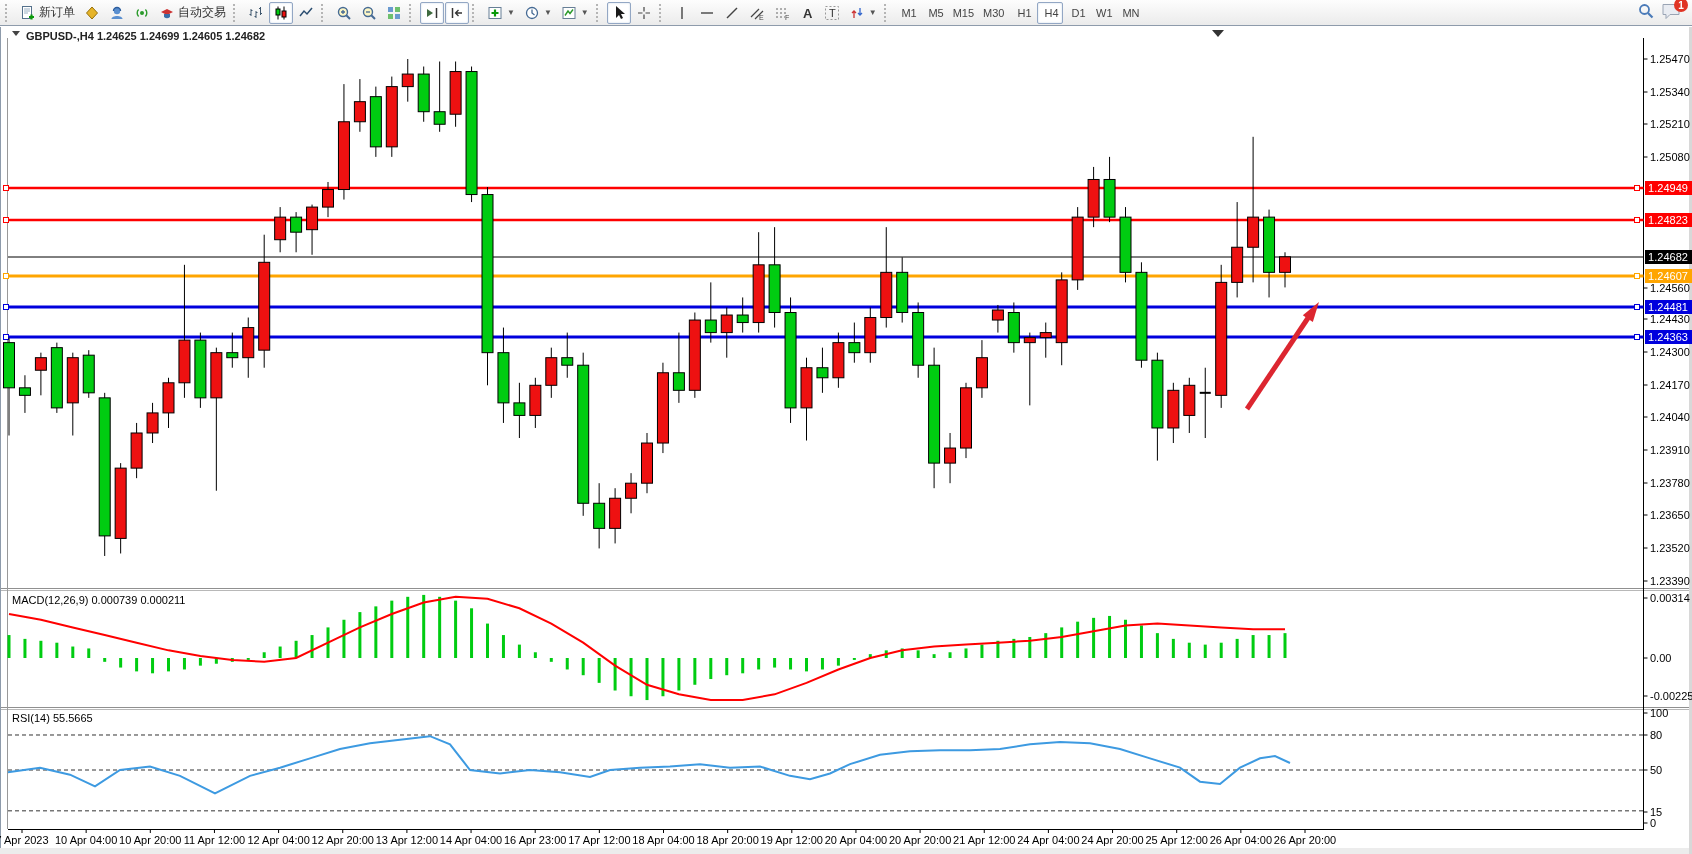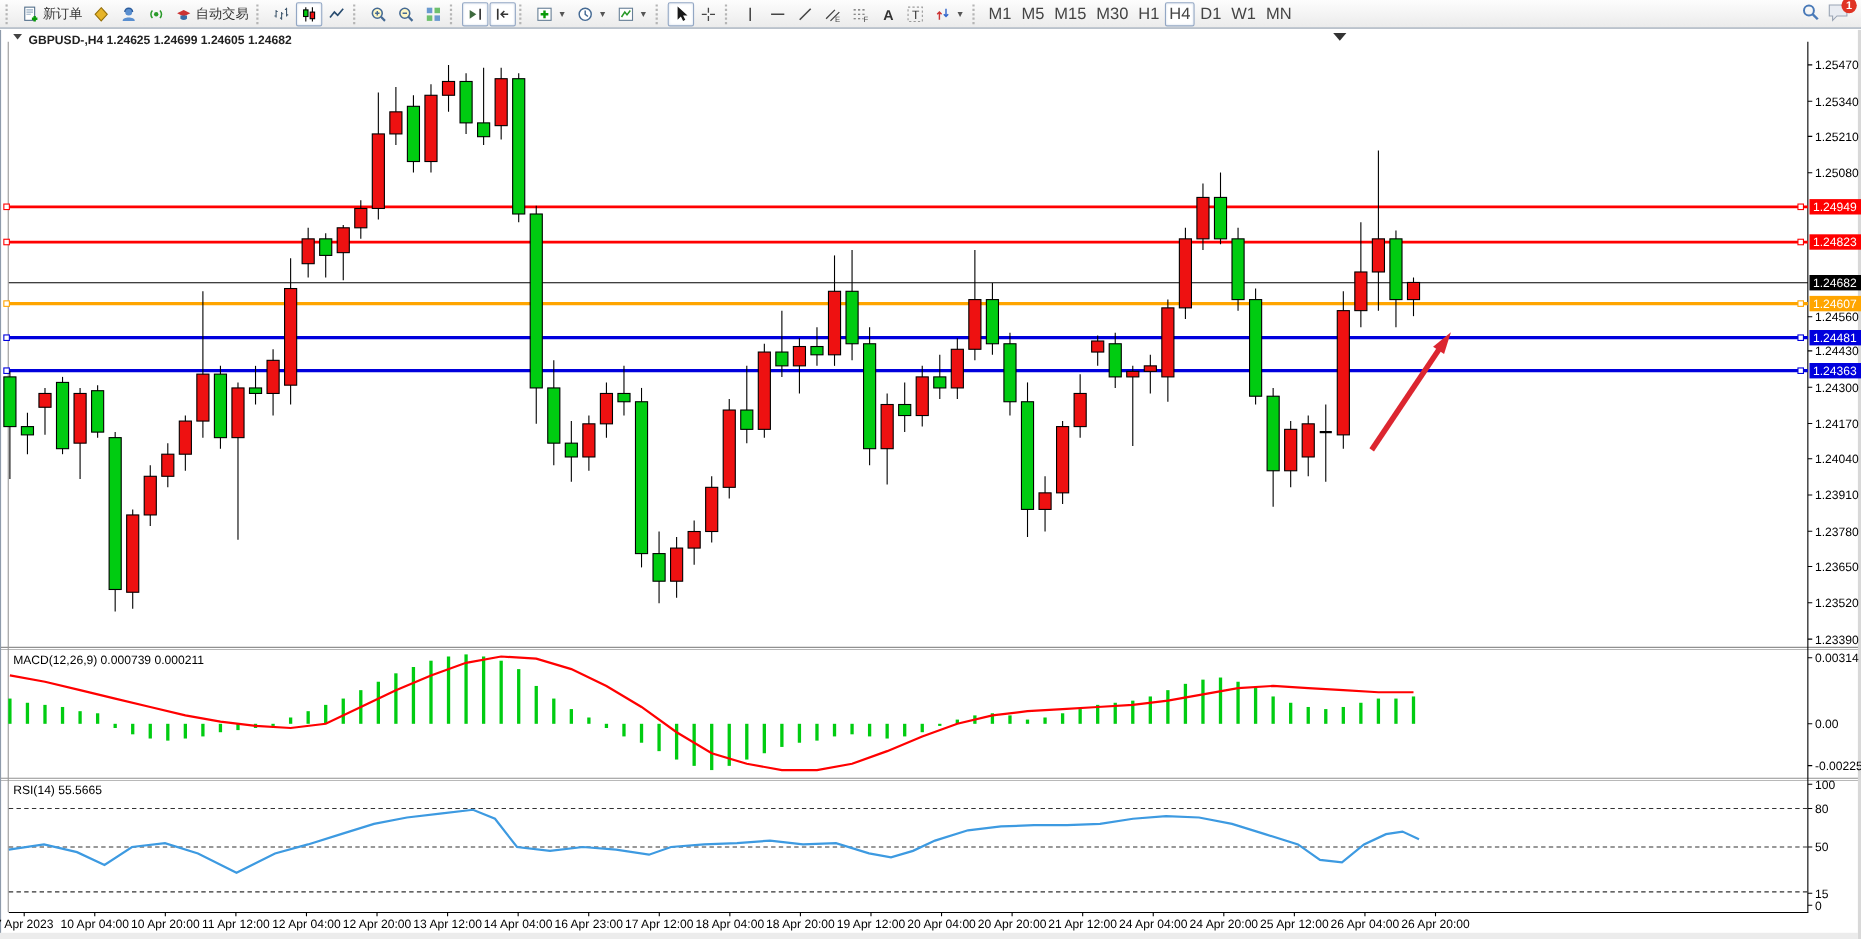--- a/index.html
+++ b/index.html
@@ -8,21 +8,21 @@
   
   .toolbar{height:26px;background:linear-gradient(#fdfdfd,#ebebeb);border-bottom:1px solid #8e9bab;
     display:flex;align-items:center;padding:0 3px;gap:1px;box-sizing:border-box;font-size:12px;color:#333;}
   .grip{width:5px;height:18px;border-left:2px dotted #b5b5b5;margin:0 3px 0 2px;}
   .tbtn{height:22px;min-width:24px;padding:0 3px;display:inline-flex;align-items:center;justify-content:flex-end;
     gap:3px;border:1px solid transparent;border-radius:2px;box-sizing:border-box;cursor:default;}
   .tbtn.pressed{background:#ffffff;border-color:#93a7c4;box-shadow:inset 0 0 2px #c7d3e4;}
   .tbtn .lbl{white-space:nowrap;}
   .tbtn svg{display:block;}
   .dd{font-size:8px;color:#555;margin-left:1px;}
-  .tf{font-size:15px;color:#444;font-weight:400;min-width:26px;}
+  .tf{font-size:11px;color:#444;font-weight:400;min-width:26px;}
   .tright{margin-left:auto;display:flex;align-items:center;gap:6px;padding-right:8px;}
   .chatwrap{position:relative;}
   .badge{position:absolute;top:-4px;right:-7px;background:#e03424;color:#fff;border-radius:50%;
     width:14px;height:14px;font-size:10px;display:flex;align-items:center;justify-content:center;font-weight:bold;}
   
   #chartwrap{position:absolute;top:27px;left:0;width:1692px;height:827px;background:#fff;}
   svg text{font-family:"Liberation Sans","DejaVu Sans",sans-serif;}
 </style>
 </head>
 <body>

